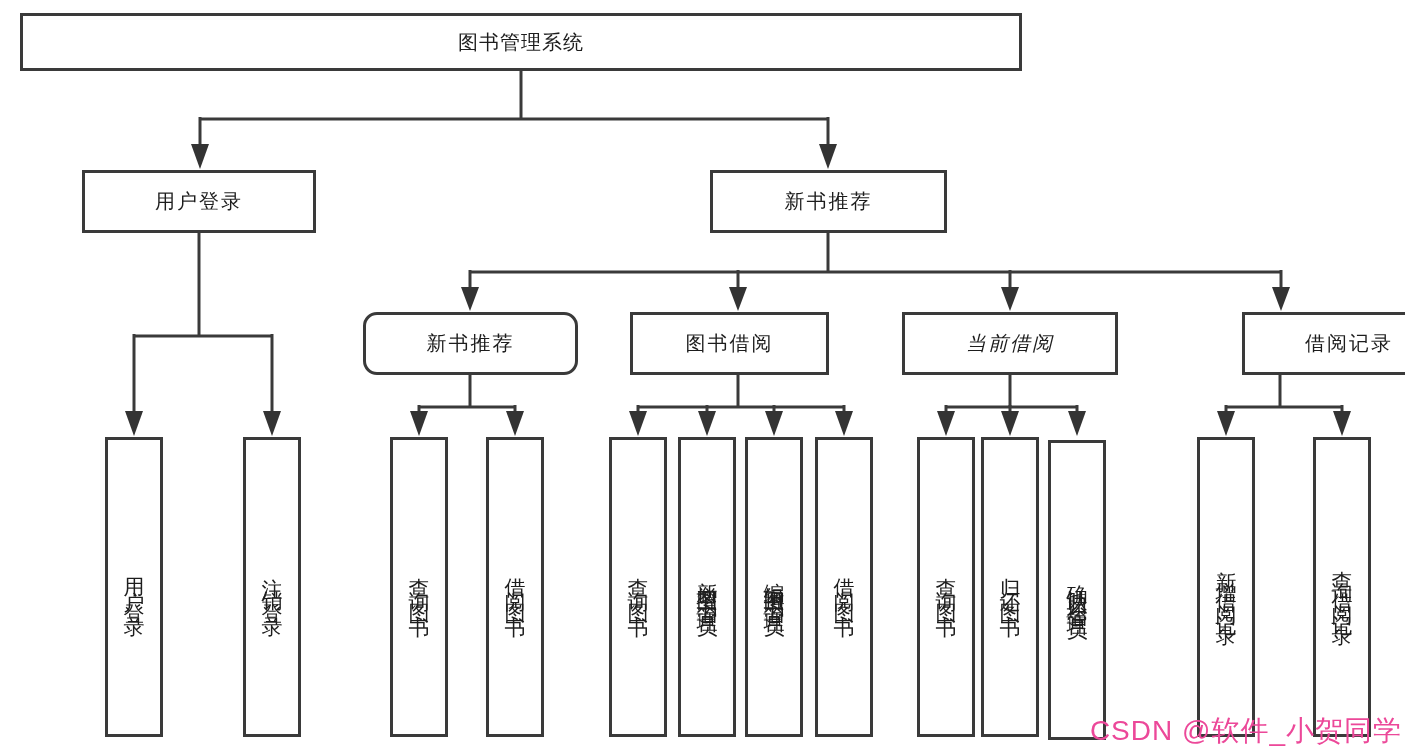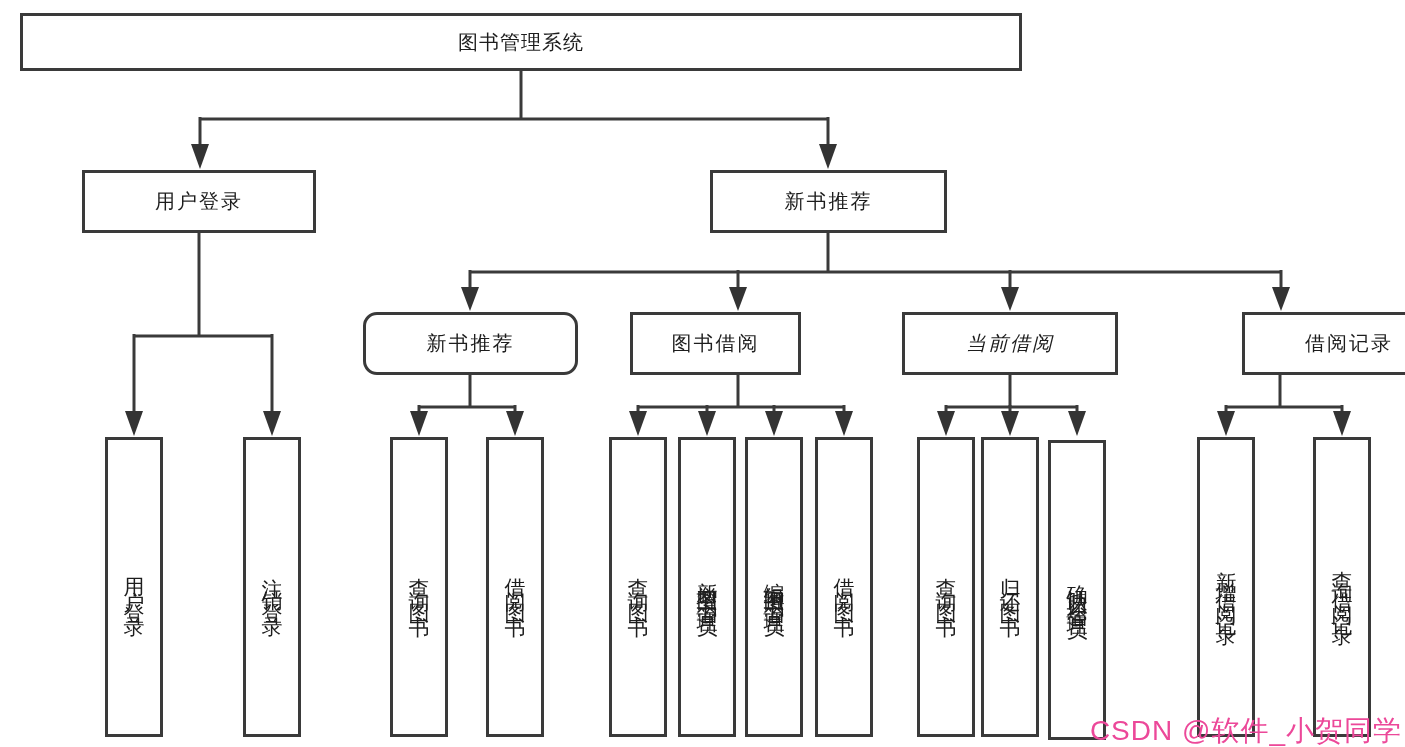--- a/index.html
+++ b/index.html
@@ -171,21 +171,21 @@
   <div class="node lvl2" style="left:82px;width:234px;">
     <span>用户登录</span>
   </div>
   <div class="node lvl2" style="left:710px;width:237px;">
     <span>新书推荐</span>
   </div>
 
   <div class="node branch" style="left:363px;width:215px;border-radius:14px;">
     <span>新书推荐</span>
   </div>
-  <div class="node branch" style="left:630px;width:171px;">
+  <div class="node branch" style="left:630px;width:199px;">
     <span>图书借阅</span>
   </div>
   <div class="node branch" style="left:902px;width:216px;font-style:italic;">
     <span>当前借阅</span>
   </div>
   <div class="node branch" style="left:1242px;width:214px;">
     <span>借阅记录</span>
   </div>
 
   <div class="node leaf" style="left:105px;">

